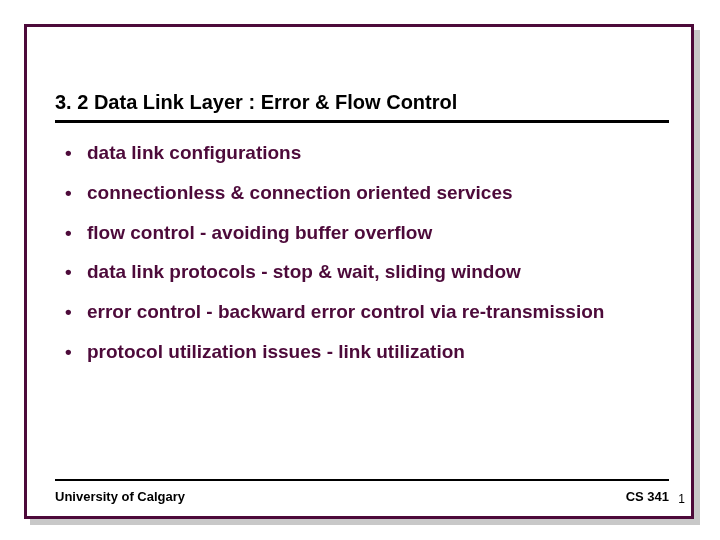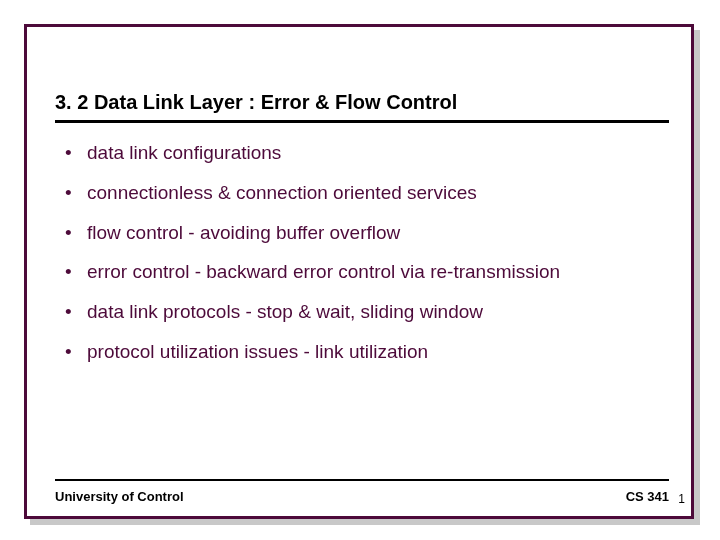--- a/index.html
+++ b/index.html
@@ -46,21 +46,21 @@
     border-top: 3px solid #000000;
     margin-bottom: 18px;
   }
   .bullets {
     list-style: none;
     padding-left: 10px;
   }
   .bullets li {
     position: relative;
     font-size: 19px;
-    font-weight: normal;
+    font-weight: bold;
     color: #4d0a3a;
     line-height: 1.25;
     padding-left: 22px;
     margin-bottom: 16px;
   }
   .bullets li::before {
     content: "•";
     position: absolute;
     left: 0;
     top: 0;
@@ -99,28 +99,28 @@
 <div class="slide-shadow"></div>
 <div class="slide-frame">
 
   <div class="content">
     <div class="title">3. 2 Data Link Layer : Error &amp; Flow Control</div>
     <hr class="hr-top">
     <ul class="bullets">
       <li>data link configurations</li>
       <li>connectionless &amp; connection oriented services</li>
       <li>flow control - avoiding buffer overflow</li>
+      <li>data link protocols - stop &amp; wait, sliding window</li>
       <li>error control - backward error control via re-transmission</li>
-      <li>data link protocols - stop &amp; wait, sliding window</li>
       <li>protocol utilization issues - link utilization</li>
     </ul>
   </div>
 
   <div class="footer">
     <hr class="hr-bottom">
     <div class="footer-row">
-      <span>University of Control</span>
+      <span>University of Calgary</span>
       <span>CS 341</span>
     </div>
   </div>
 
   <div class="page-num">1</div>
 </div>
 
 </body></html>

